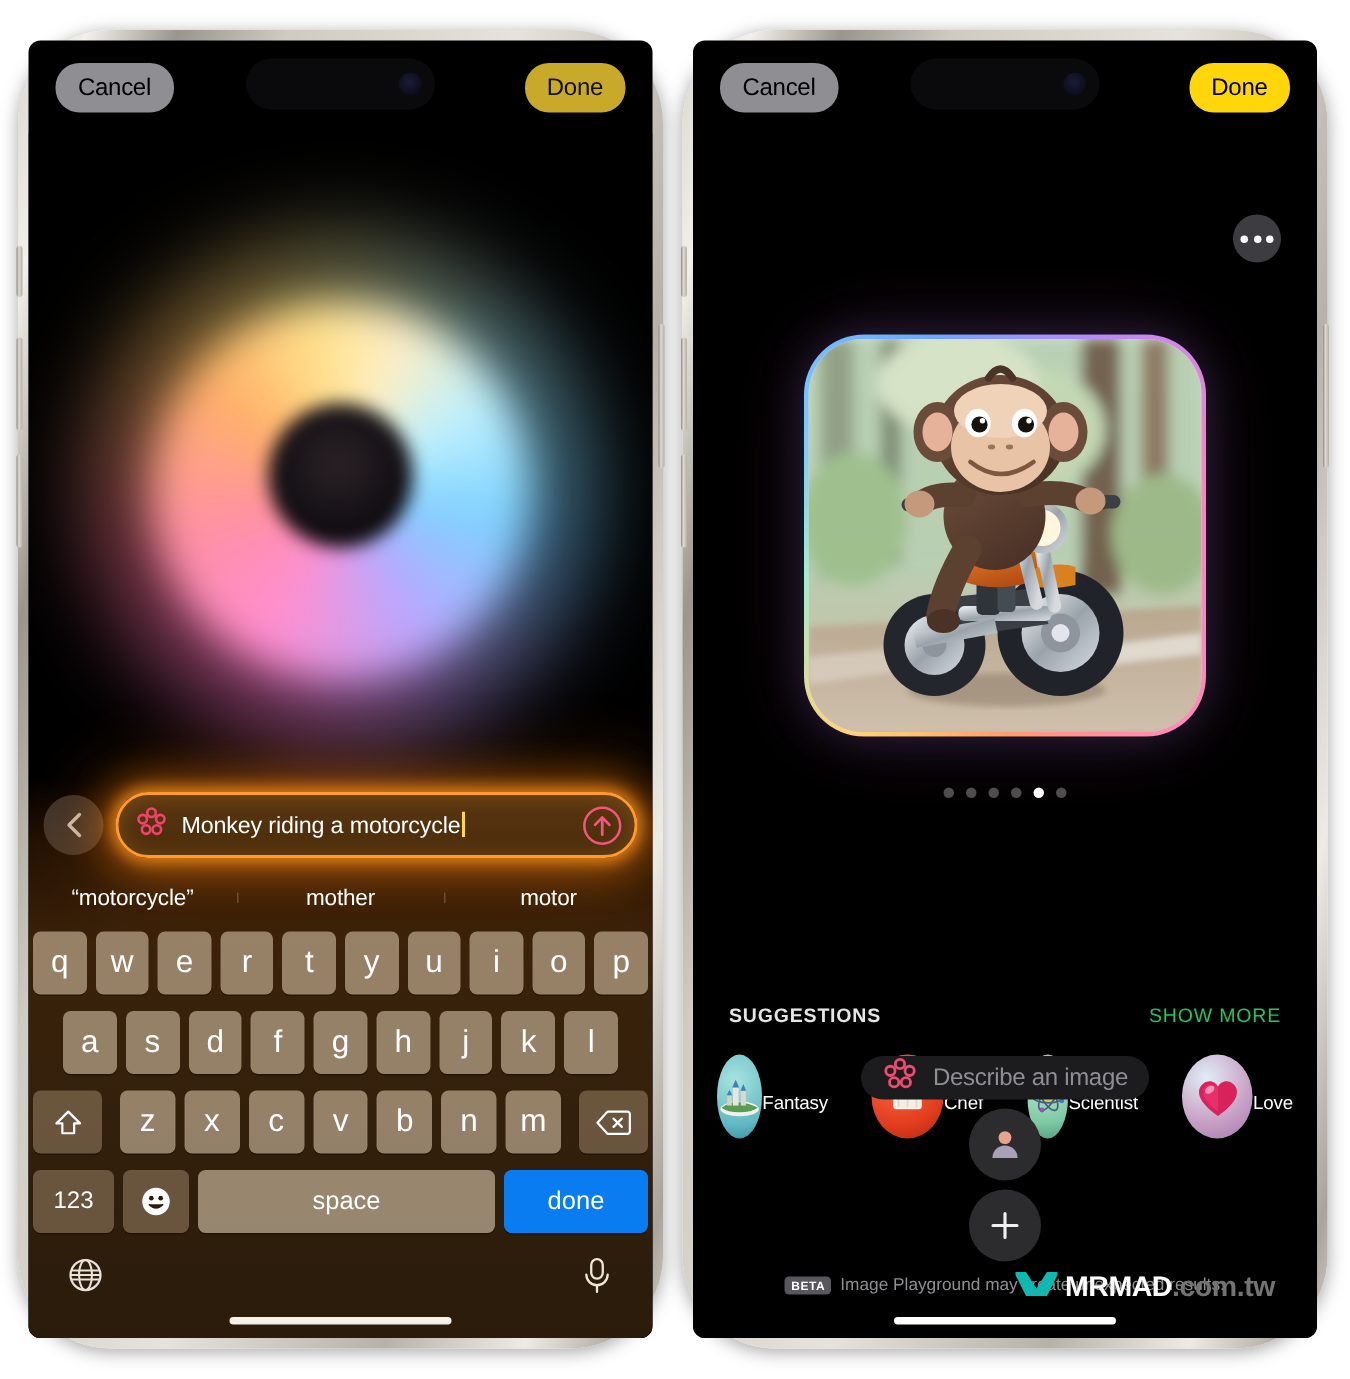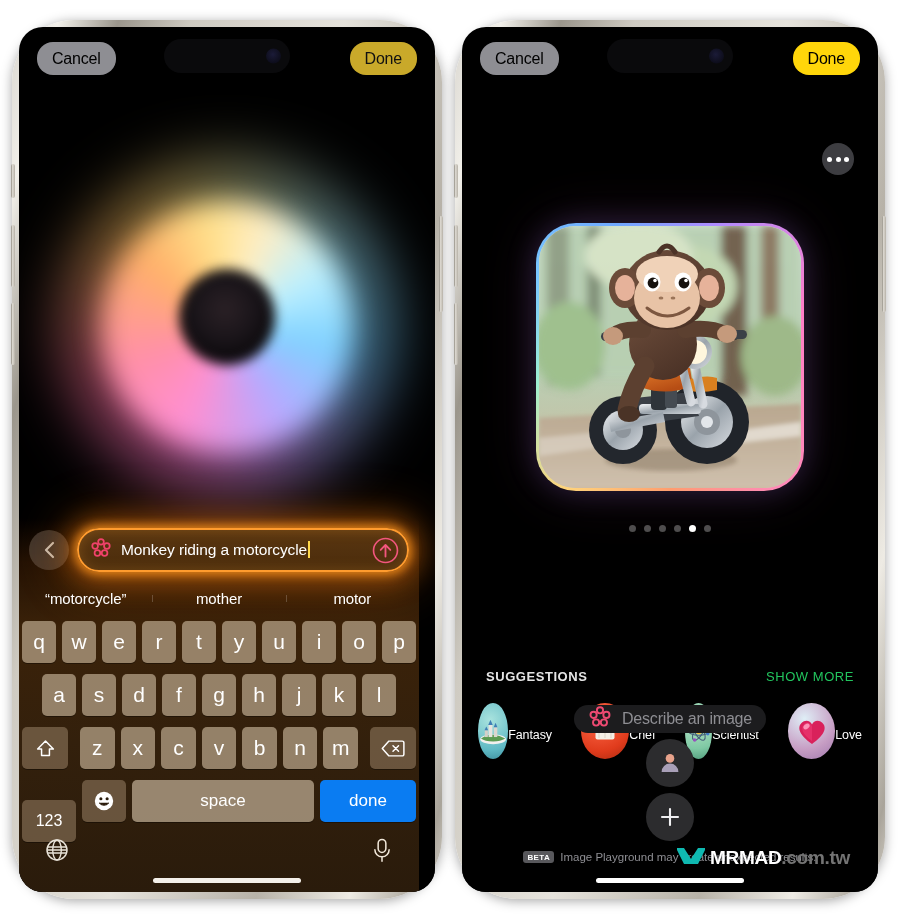--- a/index.html
+++ b/index.html
@@ -18,21 +18,21 @@
     border-radius: 62px;
     background: linear-gradient(105deg,#d8d5ce 0%,#f2f0ea 7%,#9b968c 16%,#cfcbc2 27%,#e6e3dc 50%,#b7b2a8 72%,#eeebe4 86%,#a9a49a 96%,#d5d1c9 100%);
     padding: 7px;
     box-shadow: 0 2px 12px rgba(0,0,0,.35);
   }
   .phone.left  { left: 12px;  top: 20px; }
   .phone.right { left: 455px; top: 20px; }
   .screen {
     position: relative;
     width: 100%; height: 100%;
-    border-radius: 24px;
+    border-radius: 8px;
     background: #000;
     overflow: hidden;
   }
   
   .btn-side { position: absolute; background: linear-gradient(90deg,#8e8a80,#dedad2 40%,#b5b0a6); border-radius: 2px; z-index: 5;}
   .btn-side.l { left: -1px; width: 4px; }
   .btn-side.r { right: -1px; width: 4px; }
   .b-action { top: 144px; height: 34px; }
   .b-vup    { top: 205px; height: 62px; }
   .b-vdn    { top: 283px; height: 62px; }
@@ -105,21 +105,21 @@
   }
   .orb-core {
     position: absolute; left: 50%; top: 46%; transform: translate(-50%,-50%);
     width: 96px; height: 96px; border-radius: 50%;
     background: radial-gradient(circle at 48% 42%, #2b2126 0%, #191419 42%, #060406 78%, #000 100%);
     filter: blur(6px);
   }
 
   
   .kb-zone {
-    position: absolute; left: 0; right: 16px; bottom: 0; height: 375px;
+    position: absolute; left: 0; right: 0; bottom: 0; height: 375px;
     background: linear-gradient(180deg, rgba(20,10,2,0) 0%, rgba(64,32,6,.55) 12%, #3b2209 30%, #33200c 60%, #2a1b0b 100%);
   }
   .field-row {
     position: absolute; top: 10px; left: 10px; right: 10px; height: 46px;
     display: flex; align-items: center; gap: 8px;
   }
   .back-btn {
     width: 40px; height: 40px; border-radius: 50%;
     background: rgba(120,105,92,.45);
     display: flex; align-items: center; justify-content: center;
@@ -165,21 +165,21 @@
     height: 42px; border-radius: 5px;
     background: rgba(186,166,140,.72);
     color: #fff; font-size: 21px; font-weight: 400;
     display: flex; align-items: center; justify-content: center;
     cursor: pointer; box-shadow: 0 1px 0 rgba(0,0,0,.35);
     flex: 1 1 0; min-width: 0;
   }
   .krow.r2 { padding: 0 20px; }
   .krow.r3 .key.fn { background: rgba(128,106,80,.72); flex: 0 0 46px; }
   .krow.r3 .letters { display: flex; gap: 6px; flex: 1; padding: 0 6px; }
-  .krow.r4 .key.fn { background: rgba(128,106,80,.72); flex: 0 0 54px; font-size: 16px; margin-top: 20px; }
+  .krow.r4 .key.fn { background: rgba(128,106,80,.72); flex: 0 0 54px; font-size: 16px; }
   .krow.r4 .key.emoji { flex: 0 0 44px; background: rgba(128,106,80,.72); font-size: 20px; }
   .krow.r4 .key.space { flex: 1; font-size: 17px; background: rgba(192,174,150,.72); }
   .krow.r4 .key.done-key { flex: 0 0 96px; background: #0a7cf2; font-size: 17px; }
 
   .kb-bottom {
     position: absolute; bottom: 0; left: 0; right: 0; height: 62px;
     display: flex; align-items: flex-start; justify-content: space-between;
     padding: 8px 26px 0 26px;
   }
 

